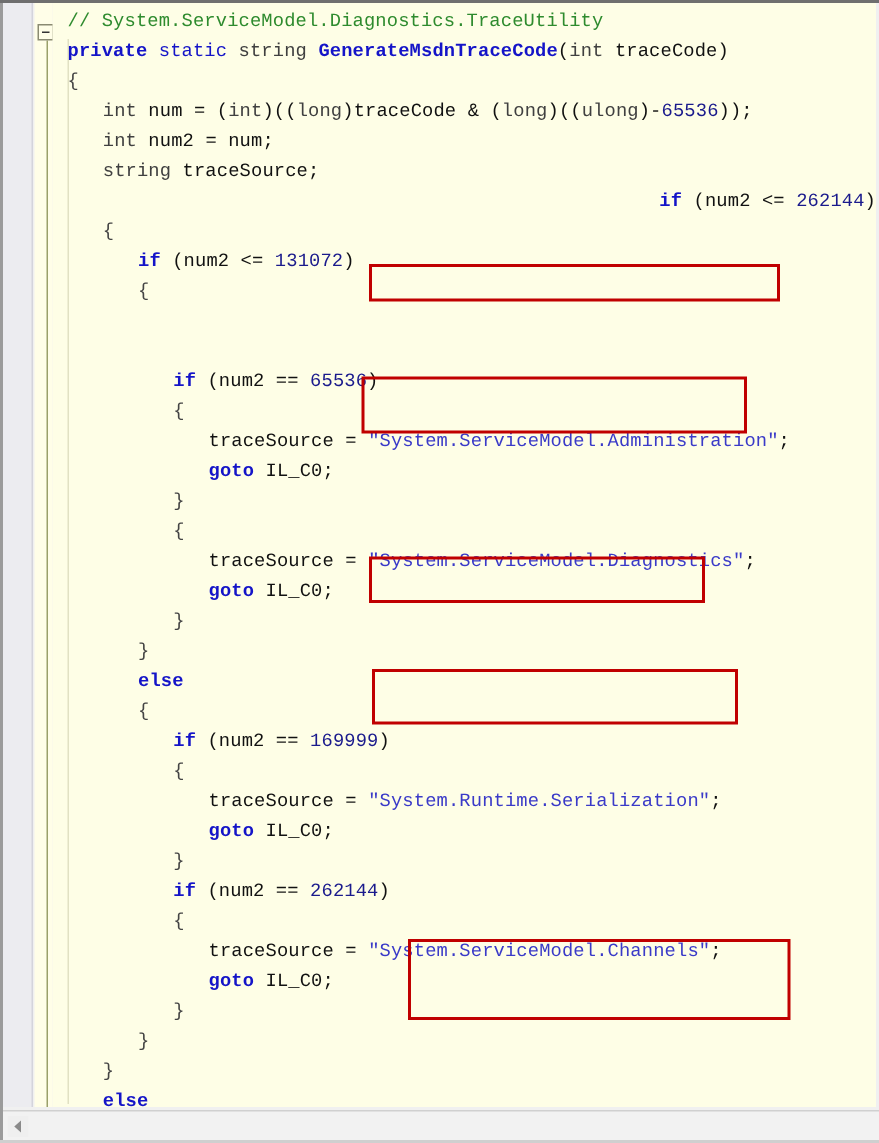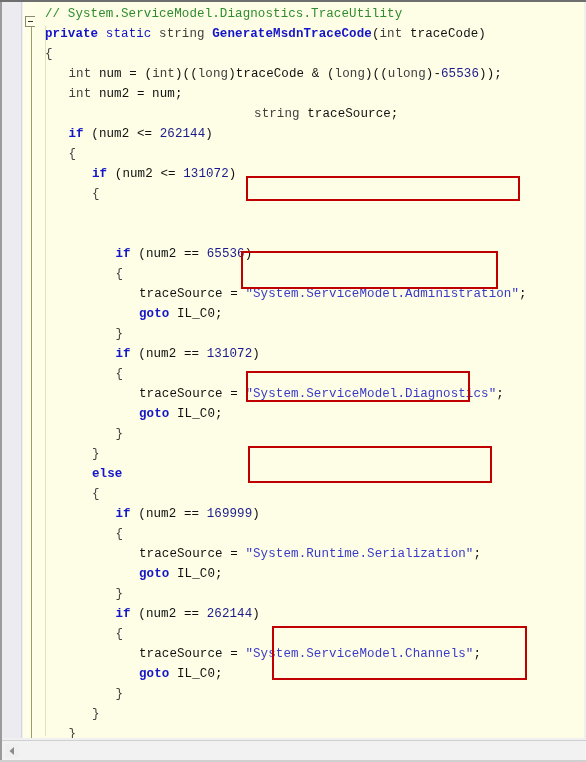--- a/index.html
+++ b/index.html
@@ -170,31 +170,30 @@
     <div class="fold-box"></div>
   </div>
 
   <div class="code-surface">
     <div class="code-inner" id="code-inner">
         <div class="code-line" style="padding-left: 8px;"><span class="t-comment">// System.ServiceModel.Diagnostics.TraceUtility</span></div>
         <div class="code-line" style="padding-left: 8px;"><span class="t-kw">private</span><span class="t-plain"> </span><span class="t-kw2">static</span><span class="t-plain"> </span><span class="t-type">string</span><span class="t-plain"> </span><span class="t-kw">GenerateMsdnTraceCode</span><span class="t-plain">(</span><span class="t-type">int</span><span class="t-plain"> traceCode)</span></div>
         <div class="code-line" style="padding-left: 8px;"><span class="t-brace">{</span></div>
         <div class="code-line" style="padding-left: 31.5px;"><span class="t-type">int</span><span class="t-plain"> num = (</span><span class="t-type">int</span><span class="t-plain">)((</span><span class="t-type">long</span><span class="t-plain">)traceCode &amp; (</span><span class="t-type">long</span><span class="t-plain">)((</span><span class="t-type">ulong</span><span class="t-plain">)-</span><span class="t-num">65536</span><span class="t-plain">));</span></div>
         <div class="code-line" style="padding-left: 31.5px;"><span class="t-type">int</span><span class="t-plain"> num2 = num;</span></div>
-        <div class="code-line" style="padding-left: 31.5px; text-align: center;"><span class="t-type">string</span><span class="t-plain"> traceSource;</span></div>
-        <div class="code-line" style="padding-left: 31.5px;"><span class="t-kw">if</span><span class="t-plain"> (num2 &lt;= </span><span class="t-num">262144</span><span class="t-plain">)</span></div>
+        <div class="code-line" style="padding-left: 31.5px;"><span class="t-type">string</span><span class="t-plain"> traceSource;</span></div>
+        <div class="code-line" style="padding-left: 31.5px; text-align: right;"><span class="t-kw">if</span><span class="t-plain"> (num2 &lt;= </span><span class="t-num">262144</span><span class="t-plain">)</span></div>
         <div class="code-line" style="padding-left: 31.5px;"><span class="t-brace">{</span></div>
         <div class="code-line" style="padding-left: 55px;"><span class="t-kw">if</span><span class="t-plain"> (num2 &lt;= </span><span class="t-num">131072</span><span class="t-plain">)</span></div>
         <div class="code-line" style="padding-left: 55px;"><span class="t-brace">{</span></div>
         <div class="code-line" style="padding-left: 78.5px; margin-top: 40px;"><span class="t-kw">if</span><span class="t-plain"> (num2 == </span><span class="t-num">65536</span><span class="t-plain">)</span></div>
         <div class="code-line" style="padding-left: 78.5px;"><span class="t-brace">{</span></div>
         <div class="code-line" style="padding-left: 102px;"><span class="t-plain">traceSource = </span><span class="t-str">"System.ServiceModel.Administration"</span><span class="t-plain">;</span></div>
         <div class="code-line" style="padding-left: 102px;"><span class="t-kw">goto</span><span class="t-plain"> IL_C0;</span></div>
         <div class="code-line" style="padding-left: 78.5px;"><span class="t-brace">}</span></div>
-        <div class="code-line" style="padding-left: 78.5px;"><span class="t-kw">if</span><span class="t-plain"> (num2 == </span><span class="t-num">131072</span><span class="t-plain">)</span></div>
         <div class="code-line" style="padding-left: 78.5px;"><span class="t-brace">{</span></div>
         <div class="code-line" style="padding-left: 102px;"><span class="t-plain">traceSource = </span><span class="t-str">"System.ServiceModel.Diagnostics"</span><span class="t-plain">;</span></div>
         <div class="code-line" style="padding-left: 102px;"><span class="t-kw">goto</span><span class="t-plain"> IL_C0;</span></div>
         <div class="code-line" style="padding-left: 78.5px;"><span class="t-brace">}</span></div>
         <div class="code-line" style="padding-left: 55px;"><span class="t-brace">}</span></div>
         <div class="code-line" style="padding-left: 55px;"><span class="t-kw">else</span></div>
         <div class="code-line" style="padding-left: 55px;"><span class="t-brace">{</span></div>
         <div class="code-line" style="padding-left: 78.5px;"><span class="t-kw">if</span><span class="t-plain"> (num2 == </span><span class="t-num">169999</span><span class="t-plain">)</span></div>
         <div class="code-line" style="padding-left: 78.5px;"><span class="t-brace">{</span></div>
         <div class="code-line" style="padding-left: 102px;"><span class="t-plain">traceSource = </span><span class="t-str">"System.Runtime.Serialization"</span><span class="t-plain">;</span></div>

